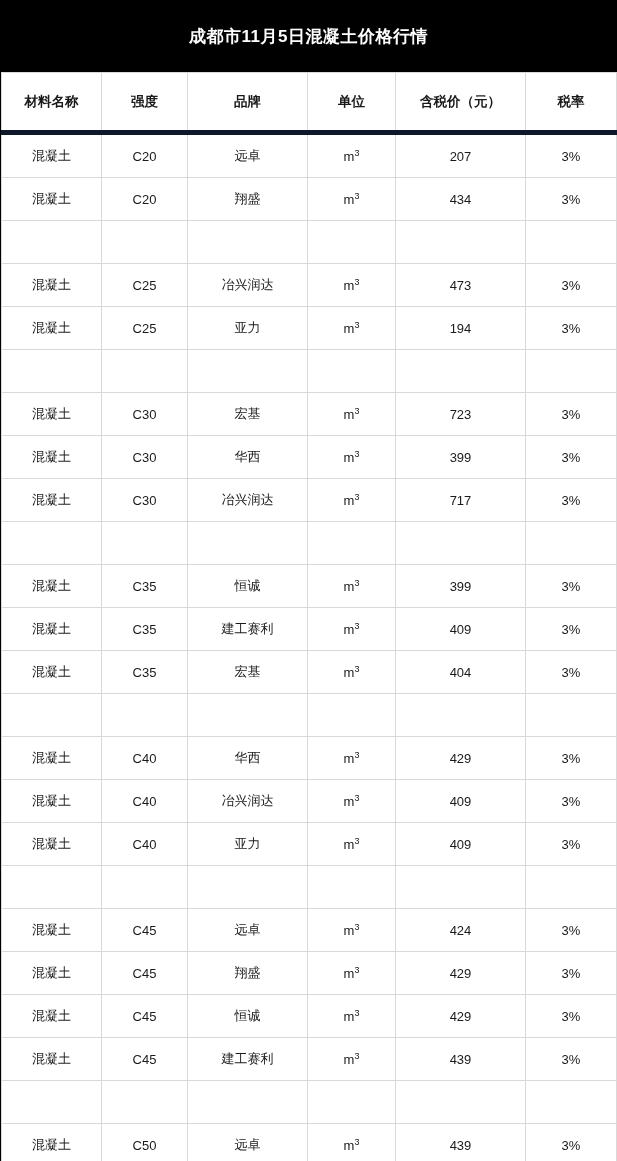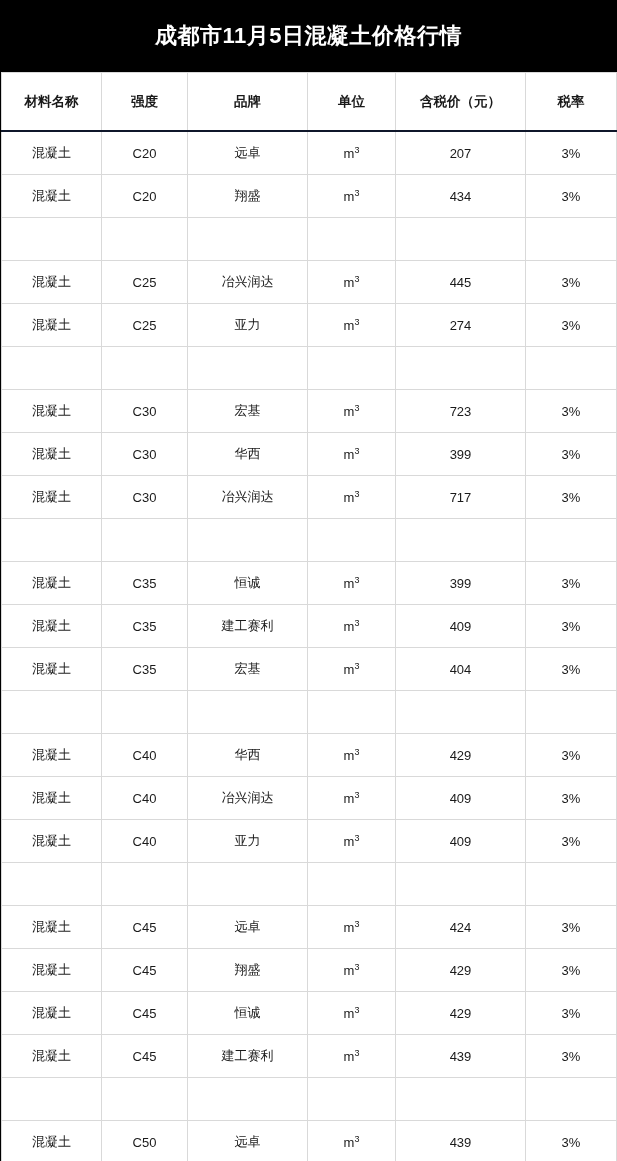--- a/index.html
+++ b/index.html
@@ -22,21 +22,21 @@
   }
   .title-bar {
     height: 72px;
     background: #000000;
     display: flex;
     align-items: center;
     justify-content: center;
   }
   .title-text {
     color: #ffffff;
-    font-size: 22px;
+    font-size: 17px;
     font-weight: bold;
     letter-spacing: 0.5px;
     font-family: "Liberation Sans", "DejaVu Sans", sans-serif;
   }
   table.price-table {
     width: 615px;
     margin: 0 1px;
     border-collapse: collapse;
     background: #ffffff;
     table-layout: fixed;
@@ -46,21 +46,21 @@
     border: 1px solid #d9d9d9;
     font-size: 13px;
     color: #1a1a1a;
     text-align: center;
     font-family: "Liberation Sans", "DejaVu Sans", sans-serif;
   }
   table.price-table th {
     height: 55px;
     font-weight: bold;
     background: #ffffff;
-    border-bottom: 2px solid #0f172a;
+    border-bottom: 5px solid #0f172a;
     font-size: 13.5px;
   }
   table.price-table td {
     height: 40px;
     font-weight: normal;
   }
   tr.spacer-row td {
     height: 40px;
     border-left: 1px solid #d9d9d9;
     border-right: 1px solid #d9d9d9;
@@ -130,29 +130,29 @@
           <td>&nbsp;</td>
           <td>&nbsp;</td>
           <td>&nbsp;</td>
           <td>&nbsp;</td>
         </tr>
         <tr>
           <td>混凝土</td>
           <td>C25</td>
           <td>冶兴润达</td>
           <td class="unit-cell"><span>m</span><sup>3</sup></td>
-          <td>445</td>
+          <td>473</td>
           <td>3%</td>
         </tr>
         <tr>
           <td>混凝土</td>
           <td>C25</td>
           <td>亚力</td>
           <td class="unit-cell"><span>m</span><sup>3</sup></td>
-          <td>274</td>
+          <td>194</td>
           <td>3%</td>
         </tr>
         <tr class="spacer-row">
           <td>&nbsp;</td>
           <td>&nbsp;</td>
           <td>&nbsp;</td>
           <td>&nbsp;</td>
           <td>&nbsp;</td>
           <td>&nbsp;</td>
         </tr>

